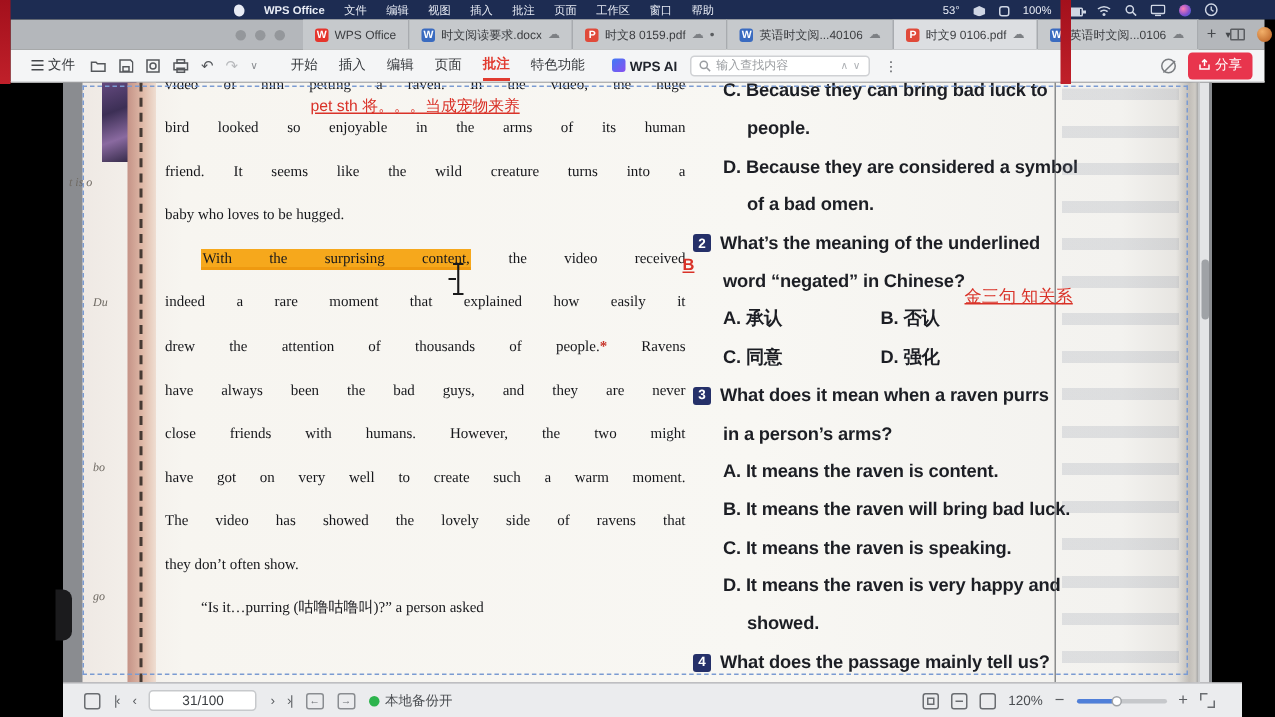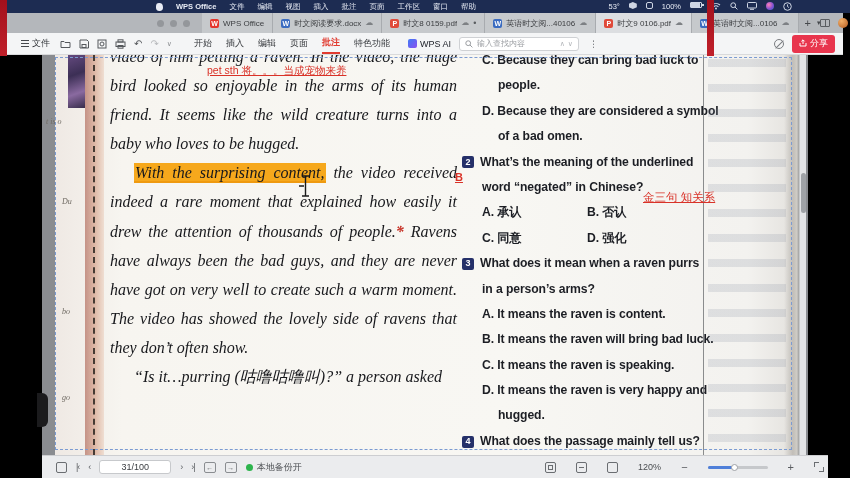--- a/index.html
+++ b/index.html
@@ -13,21 +13,21 @@
 
   
   #menubar { position:absolute; left:0; top:0; width:850px; height:13px;
              background:#1d2c52; color:#e8ecf5; font-size:7.5px;
              display:flex; align-items:center; }
   #menu-items { display:flex; gap:13px; padding-left:156px; align-items:center; }
   .menu-item { white-space:nowrap; }
   .menu-item.bold { font-weight:bold; }
   #apple-logo { width:7px; height:8px; background:#e8ecf5;
                 border-radius:45% 55% 48% 48%; position:relative; }
-  #menu-right { margin-left:auto; display:flex; gap:9px; align-items:flex-start; padding-right:58px; }
+  #menu-right { margin-left:auto; display:flex; gap:9px; align-items:flex-end; padding-right:38px; }
   .mi { display:inline-flex; align-items:center; gap:2px; }
   .batt { width:12px; height:6px; border:1px solid #cfd6e4; border-radius:1px; position:relative; }
   .batt::before { content:""; position:absolute; left:0; top:0; bottom:0; width:9px; background:#cfd6e4; }
   .batt::after { content:""; position:absolute; right:-3px; top:1px; width:2px; height:2px; background:#cfd6e4; }
   .sq-icon { width:7px; height:7px; border:1px solid #cfd6e4; border-radius:2px; }
   .hex-icon { width:8px; height:7px; background:#cfd6e4; clip-path:polygon(50% 0,100% 25%,100% 75%,50% 100%,0 75%,0 25%); }
   .siri { width:8px; height:8px; border-radius:50%; background:radial-gradient(circle at 35% 35%, #ff7db8, #7a4fd0 60%, #2b74d8); }
 
   
   #tabbar { position:absolute; left:7px; top:13px; width:836px; height:20px;
@@ -56,21 +56,21 @@
              background:#f4f5f6; border-bottom:1px solid #d9dadc; display:flex; align-items:center;
              font-size:9px; color:#35383c; }
   #file-menu { display:flex; align-items:center; gap:3px; padding:0 10px 0 14px; }
   .hamburger { width:8px; height:7px; border-top:1px solid #45484c; border-bottom:1px solid #45484c; position:relative; }
   .hamburger::before { content:""; position:absolute; left:0; right:0; top:2px; height:1px; background:#45484c; }
   #quick-icons { display:flex; gap:8px; align-items:center; padding-right:12px; }
   #quick-icons svg { display:block; }
   .ribbon { display:flex; gap:14px; padding:0 10px; align-items:center; height:100%; }
   .rtab { height:100%; display:flex; align-items:center; }
   .rtab.active { color:#e13b30; font-weight:bold; border-bottom:2px solid #e13b30; }
-  #wps-ai { display:flex; align-items:center; gap:3px; font-weight:normal; color:#20242c; padding:0 8px; }
+  #wps-ai { display:flex; align-items:center; gap:3px; font-weight:bold; color:#20242c; padding:0 8px; }
   .ai-logo { width:9px; height:9px; border-radius:2px; background:linear-gradient(135deg,#3f7bf5,#8a4ff0); }
   #find-box { display:flex; align-items:center; gap:4px; width:120px; height:14px; background:#fff;
               border:1px solid #cfd1d4; border-radius:3px; padding:0 5px; color:#9a9da1; font-size:8px; }
   #find-box .updown { margin-left:auto; display:flex; gap:3px; color:#b0b3b7; font-size:7px; }
   #more-dots { padding:0 10px; color:#55585c; letter-spacing:1px; }
   #toolbar-right { margin-left:auto; display:flex; align-items:center; gap:8px; padding-right:8px; }
   .noink { width:10px; height:10px; border:1px solid #7a7d81; border-radius:50%; position:relative; }
   .noink::before { content:""; position:absolute; left:-1px; top:4px; width:11px; height:1px; background:#7a7d81; transform:rotate(-45deg); }
   #share-btn { background:#e8354d; color:#fff; font-size:9px; border-radius:3px;
                padding:2px 7px 3px; display:flex; align-items:center; gap:3px; }
@@ -85,22 +85,22 @@
   #thumb-img { position:absolute; left:26px; top:-4px; width:23px; height:57px;
                background:linear-gradient(160deg,#6b4e86 0%,#3c2f55 40%,#8a6aa0 70%,#2c2440 100%); }
   #spine { position:absolute; left:43px; top:0; width:19px; height:400px;
            background:linear-gradient(90deg,#c59387 0,#e0bba9 55%,#efded2 100%); }
   #spine-dash { position:absolute; left:51px; top:0; width:0; height:400px;
                 border-left:2px dashed #2c2520; opacity:.85; }
   .frag { position:absolute; color:#6f6a63; font-family:"Liberation Serif",serif; font-size:8px; font-style:italic; }
 
   
   #left-col { position:absolute; left:68px; top:-13px; width:347px;
-              font-family:"Liberation Serif", serif; font-size:16px; color:#17181c;
-              line-height:29.1px;font-style:italic; }
+              font-family:"Liberation Serif", serif; font-size:10px; color:#17181c;
+              line-height:29.1px; }
   .pline { text-align:justify; text-align-last:justify; white-space:normal; height:29.1px; overflow:visible; }
   .pline.last { text-align-last:left; }
   .pline.indent { text-indent:24px; }
   .seg-hl { background:#f6a81c; box-shadow:0 2px 0 #ef9a10; padding:1px 1px 0; }
   .seg-star { color:#c7352a; font-weight:bold; }
   .red-note { position:absolute; color:#d93228; font-size:10.5px; white-space:nowrap; z-index:6;text-decoration:underline; }
   #cursor { position:absolute; left:256px; top:120px; z-index:7; }
 
   
   #right-col { position:absolute; left:420px; top:-7px; width:250px;
@@ -134,21 +134,21 @@
                font-size:9px; color:#4a4d51; }
   #statusbar .grp { display:flex; align-items:center; gap:9px; }
   #sb-left { padding-left:14px; }
   .sb-icon { width:11px; height:11px; border:1px solid #6a6d71; border-radius:2px; }
   .navg { font-size:9px; color:#5a5d61; letter-spacing:-1px; }
   #page-box { width:72px; height:14px; background:#fff; border:1px solid #c7c9cc; border-radius:3px;
               display:flex; align-items:center; justify-content:center; font-size:9px; color:#3a3d41; }
   .mini-box { width:12px; height:11px; border:1px solid #8a8d91; border-radius:2px; display:flex; align-items:center; justify-content:center; font-size:7px; color:#6a6d71; }
   #backup { display:flex; align-items:center; gap:4px; }
   #backup .gdot { width:7px; height:7px; border-radius:50%; background:#2db44d; }
-  #sb-right { margin-left:auto; display:flex; align-items:center; gap:20px; padding-right:4px; }
+  #sb-right { margin-left:auto; display:flex; align-items:center; gap:8px; padding-right:18px; }
   .fit-icon { width:11px; height:11px; border:1px solid #6a6d71; border-radius:2px; position:relative; }
   .fit-icon.fw::before { content:""; position:absolute; left:2px; right:2px; top:4px; height:1px; background:#6a6d71; }
   .fit-icon.fp::before { content:""; position:absolute; left:2px; right:2px; top:2px; bottom:2px; border:1px solid #6a6d71; }
   #zoom-slider { width:60px; height:3px; background:#c6c8cb; border-radius:2px; position:relative; }
   #zoom-slider .fill { position:absolute; left:0; top:0; height:3px; width:26px; background:#4f7fd9; border-radius:2px; }
   #zoom-slider .knob { position:absolute; left:23px; top:-2px; width:7px; height:7px; border-radius:50%; background:#fff; border:1px solid #9fa2a6; }
   .pm { font-size:11px; color:#5a5d61; }
   .fs-icon { width:10px; height:10px; position:relative; }
   .fs-icon::before, .fs-icon::after { content:""; position:absolute; width:4px; height:4px; border:1px solid #6a6d71; }
   .fs-icon::before { left:0; top:0; border-right:none; border-bottom:none; }
@@ -323,20 +323,21 @@
 
     <div id="left-col">
         <div class="pline"><span>video of him petting a raven. In the video, the huge</span></div>
         <div class="pline"><span>bird looked so enjoyable in the arms of its human</span></div>
         <div class="pline"><span>friend. It seems like the wild creature turns into a</span></div>
         <div class="pline last"><span>baby who loves to be hugged.</span></div>
         <div class="pline indent"><span class="seg-hl">With the surprising content,</span><span> the video received</span></div>
         <div class="pline"><span>indeed a rare moment that explained how easily it</span></div>
         <div class="pline"><span>drew the attention of thousands of people.</span><span class="seg-star">*</span><span> Ravens</span></div>
         <div class="pline"><span>have always been the bad guys, and they are never</span></div>
+        <div class="pline"><span>close friends with humans. However, the two might</span></div>
         <div class="pline"><span>have got on very well to create such a warm moment.</span></div>
         <div class="pline"><span>The video has showed the lovely side of ravens that</span></div>
         <div class="pline last"><span>they don’t often show.</span></div>
         <div class="pline last indent"><span>“Is it…purring (咕噜咕噜叫)?” a person asked</span></div>
       </div>
     <div class="red-note" id="pet-note" style="left:165px; top:9px;">pet sth  将。。。当成宠物来养</div>
     <svg id="cursor" width="15" height="22" viewBox="0 0 15 22">
       <path d="M4 1 H11 M4 21 H11 M7.5 1 V21 M1 11 H6" stroke="#1a1a1a" stroke-width="1.4" fill="none"></path>
     </svg>
 
@@ -354,21 +355,21 @@
         <div class="rline opt"><span class="pair-a">C. 同意</span><span>D. 强化</span></div>
         <div class="rline q">
           <span class="badge">3</span>
           <span>What does it mean when a raven purrs</span>
         </div>
         <div class="rline qc">in a person’s arms?</div>
         <div class="rline opt">A. It means the raven is content.</div>
         <div class="rline opt">B. It means the raven will bring bad luck.</div>
         <div class="rline opt">C. It means the raven is speaking.</div>
         <div class="rline opt">D. It means the raven is very happy and</div>
-        <div class="rline cont">hugged.</div>
+        <div class="rline cont">showed.</div>
         <div class="rline q">
           <span class="badge">4</span>
           <span>What does the passage mainly tell us?</span>
         </div>
       </div>
     <div class="red-note" id="answer-mark">B</div>
     <div class="red-note" id="side-note">金三句 知关系</div>
 
     <div id="col-rule"></div>
     <div id="showthrough"></div>

